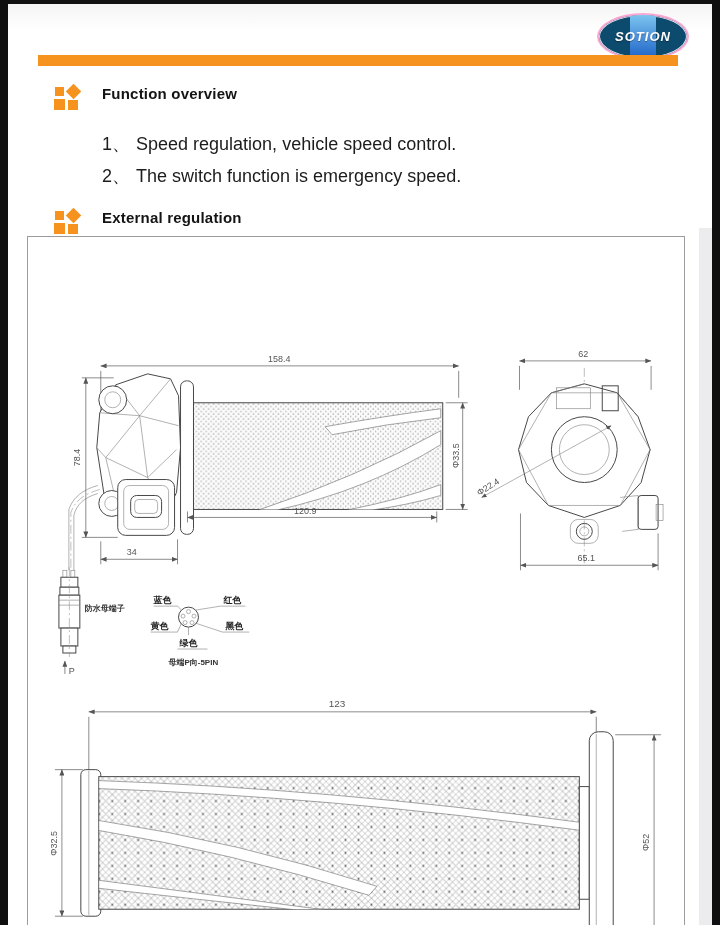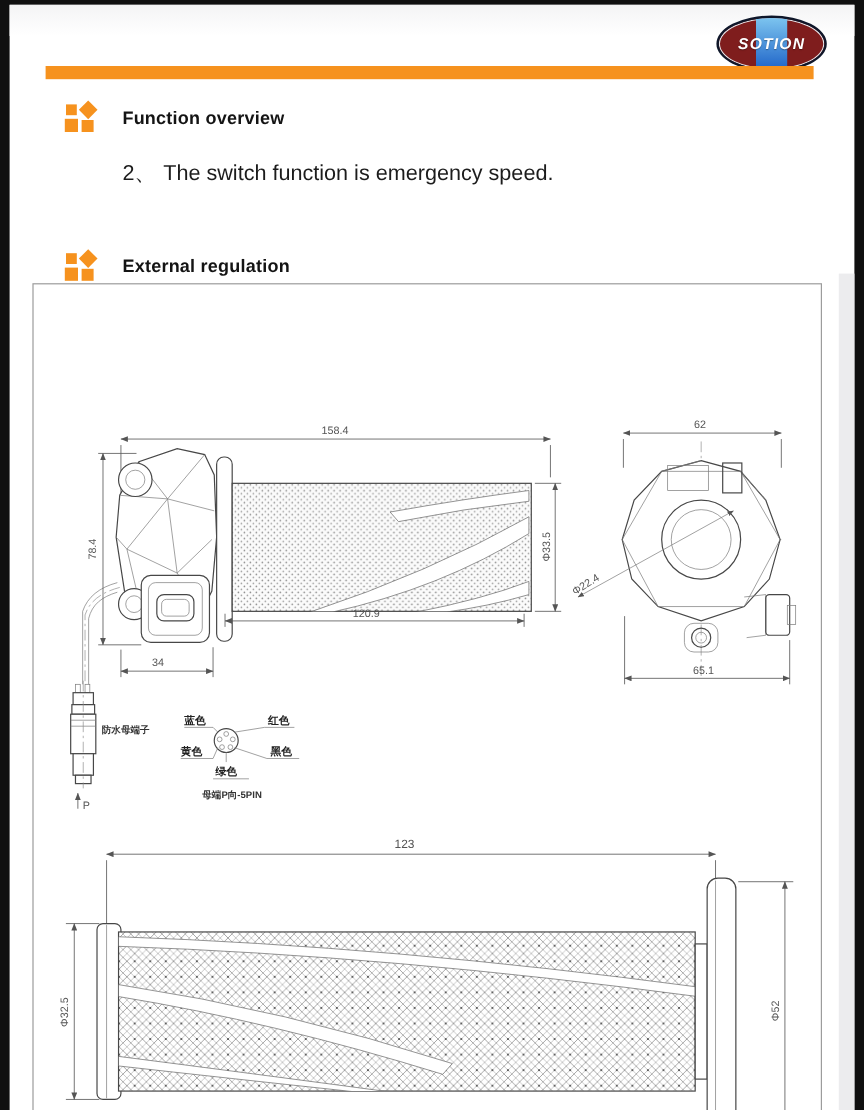--- a/index.html
+++ b/index.html
@@ -9,31 +9,31 @@
   }
   .edge{position:absolute;background:#101010}
   .edge.top{left:0;top:0;width:720px;height:4px}
   .edge.left{left:0;top:0;width:8px;height:925px}
   .edge.right{right:0;top:0;width:8px;height:925px}
   .scroll-shade{position:absolute;left:699px;top:228px;width:13px;height:697px;background:#ececee}
   .topband{position:absolute;left:8px;top:4px;width:704px;height:26px;background:linear-gradient(#f4f4f5,#ffffff)}
 
   
   .logo{position:absolute;left:597px;top:13px;width:88px;height:43px;border-radius:50%;
-        border:2px solid #0f172a;box-shadow:0 0 0 1px #e3e5e9 inset;overflow:hidden;background:#7f1d1d}
+        border:2px solid #f9a8d4;box-shadow:0 0 0 1px #e3e5e9 inset;overflow:hidden;background:#0c4a6e}
   .logo .band{position:absolute;left:31px;top:0;width:26px;height:100%;
         background:linear-gradient(#7cc4ef,#1f64c8)}
   .logo .txt{position:absolute;left:0;top:0;width:100%;height:100%;display:flex;align-items:center;justify-content:center;
         color:#fff;font-weight:bold;font-style:italic;font-size:13px;letter-spacing:1px;
         text-shadow:0 1px 1px rgba(0,0,0,.35)}
 
   .orange-bar{position:absolute;left:38px;top:55px;width:640px;height:11px;background:#F6921E}
 
   
-  .sec{position:absolute;left:54px;display:flex;align-items:center;gap:22px}
+  .sec{position:absolute;left:54px;display:flex;gap:22px}
   .sec.s1{top:85px}
   .sec.s2{top:209px}
   .quad{position:relative;width:26px;height:26px;flex:0 0 26px}
   .quad i{position:absolute;background:#F6921E;display:block}
   .quad .a{left:1px;top:2px;width:9px;height:9px}
   .quad .b{left:0;top:14px;width:11px;height:11px}
   .quad .c{left:14px;top:15px;width:10px;height:10px}
   .quad .d{left:14px;top:1px;width:11px;height:11px;transform:rotate(45deg)}
   .sec .t{font-size:15px;font-weight:bold;color:#141414;letter-spacing:.2px}
 
@@ -76,20 +76,23 @@
   <span class="quad">
     <i class="a"></i>
       <i class="b"></i>
       <i class="c"></i>
       <i class="d"></i>
   </span>
   <span class="t">Function overview</span>
 </div>
 
 <div class="flist">
+  <div class="row">
+    <span class="num">1、</span><span>Speed regulation, vehicle speed control.</span>
+  </div>
   <div class="row">
     <span class="num">2、</span><span>The switch function is emergency speed.</span>
   </div>
 </div>
 
 <div class="sec s2">
   <span class="quad">
     <i class="a"></i>
       <i class="b"></i>
       <i class="c"></i>

